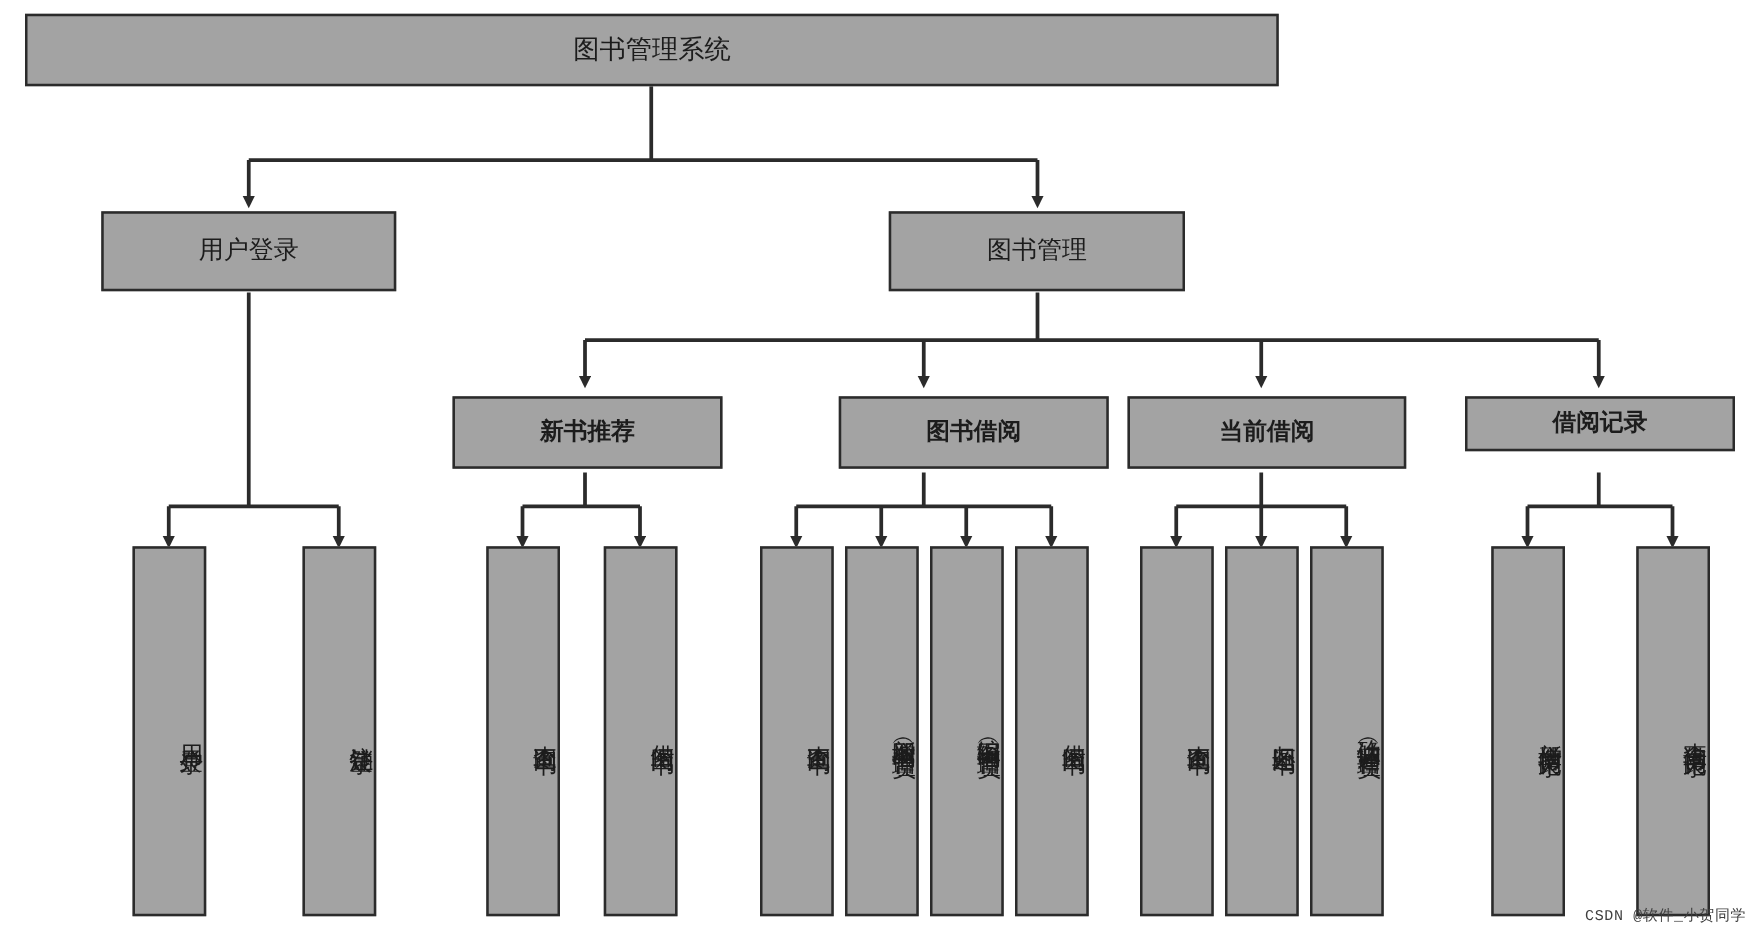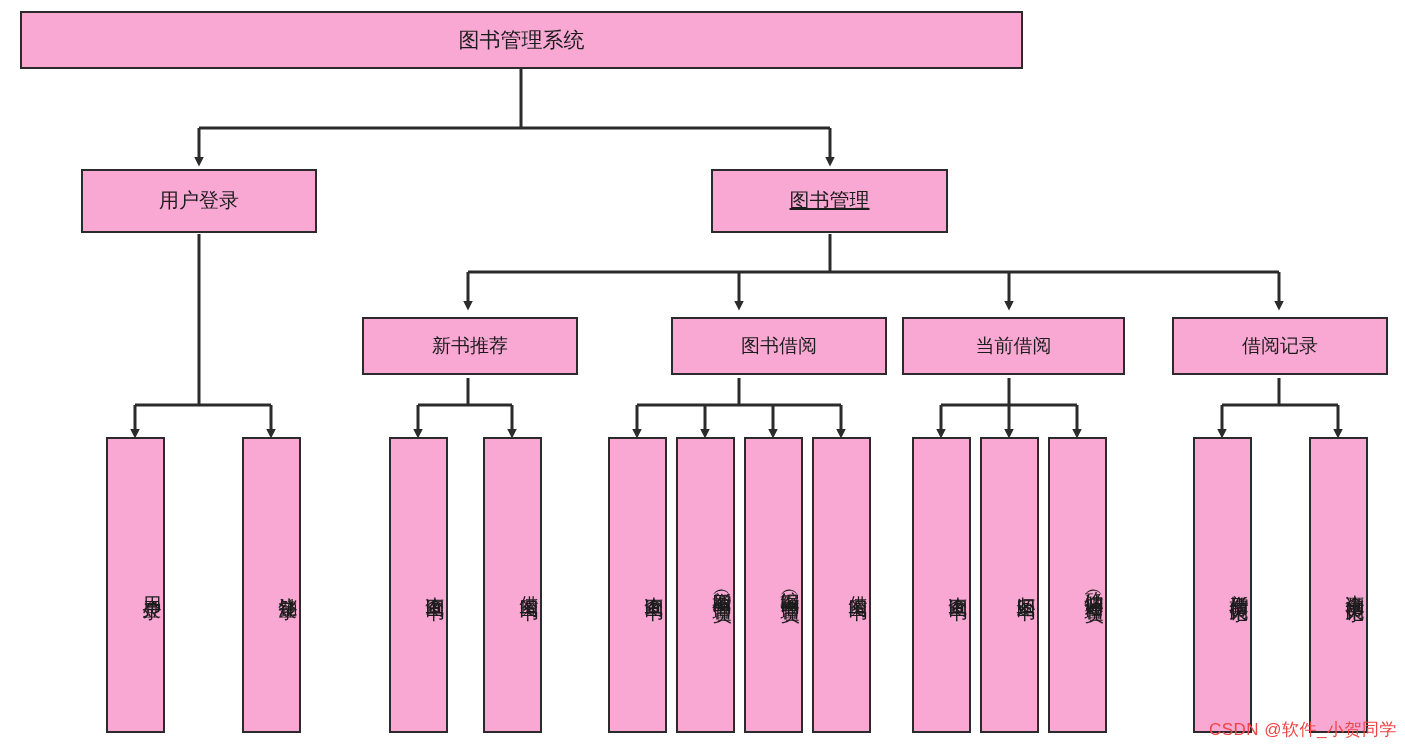--- a/index.html
+++ b/index.html
@@ -23,60 +23,62 @@
     position: absolute;
     left: 0;
     top: 0;
     width: 1405px;
     height: 747px;
     pointer-events: none;
   }
   .node {
     position: absolute;
     box-sizing: border-box;
-    background: #f9a8d4;
+    background: #a3a3a3;
     border: 2px solid #2b2b2b;
     display: flex;
     align-items: center;
     justify-content: center;
     text-align: center;
     color: #1c1c1c;
     line-height: 1.18;
   }
   .node.root {
     font-size: 21px;
   }
   .node.level2 {
     font-size: 20px;
   }
   .node.level3 {
     font-size: 19px;
+    font-weight: bold;
   }
   .node.leaf {
     font-size: 19px;
     writing-mode: vertical-rl;
     text-orientation: upright;
     letter-spacing: 2px;
     padding: 6px 0;
     align-items: flex-start;
     justify-content: center;
   }
   .leaf-label {
     writing-mode: vertical-rl;
     text-orientation: upright;
     display: block;
   }
   .watermark {
     position: absolute;
     right: 8px;
     bottom: 6px;
-    font-size: 17px;
-    color: #ef4444;
+    font-size: 12px;
+    color: #404040;
     letter-spacing: 0.5px;
     white-space: nowrap;
+    font-family: Liberation Mono, monospace;
   }
 </style>
 </head>
 <body>
 
 <div id="canvas">
 
   <svg class="edges" viewBox="0 0 1405 747">
     <defs>
       <marker id="arrow" markerWidth="11" markerHeight="11" refX="1.5" refY="5" orient="auto" markerUnits="userSpaceOnUse">
@@ -127,34 +129,34 @@
     </g>
   </svg>
 
   <div class="node root" style="left:20px; top:11px; width:1003px; height:58px;">
     <span>图书管理系统</span>
   </div>
 
   <div class="node level2" style="left:81px; top:169px; width:236px; height:64px;">
     <span>用户登录</span>
   </div>
-  <div class="node level2" style="left:711px; top:169px; width:237px; height:64px;text-decoration:underline;">
+  <div class="node level2" style="left:711px; top:169px; width:237px; height:64px;">
     <span>图书管理</span>
   </div>
 
   <div class="node level3" style="left:362px; top:317px; width:216px; height:58px;">
     <span>新书推荐</span>
   </div>
   <div class="node level3" style="left:632px; top:317px; width:216px; height:58px;margin-left:39px;">
     <span>图书借阅</span>
   </div>
   <div class="node level3" style="left:902px; top:317px; width:223px; height:58px;">
     <span>当前借阅</span>
   </div>
-  <div class="node level3" style="left:1172px; top:317px; width:216px; height:58px;">
+  <div class="node level3" style="left:1172px; top:317px; width:216px; height:44px;">
     <span>借阅记录</span>
   </div>
 
   <div class="node leaf" style="left:106px; top:437px; width:59px; height:296px;">
     <span class="leaf-label">用户登录</span>
   </div>
   <div class="node leaf" style="left:242px; top:437px; width:59px; height:296px;">
     <span class="leaf-label">注销登录</span>
   </div>
 

